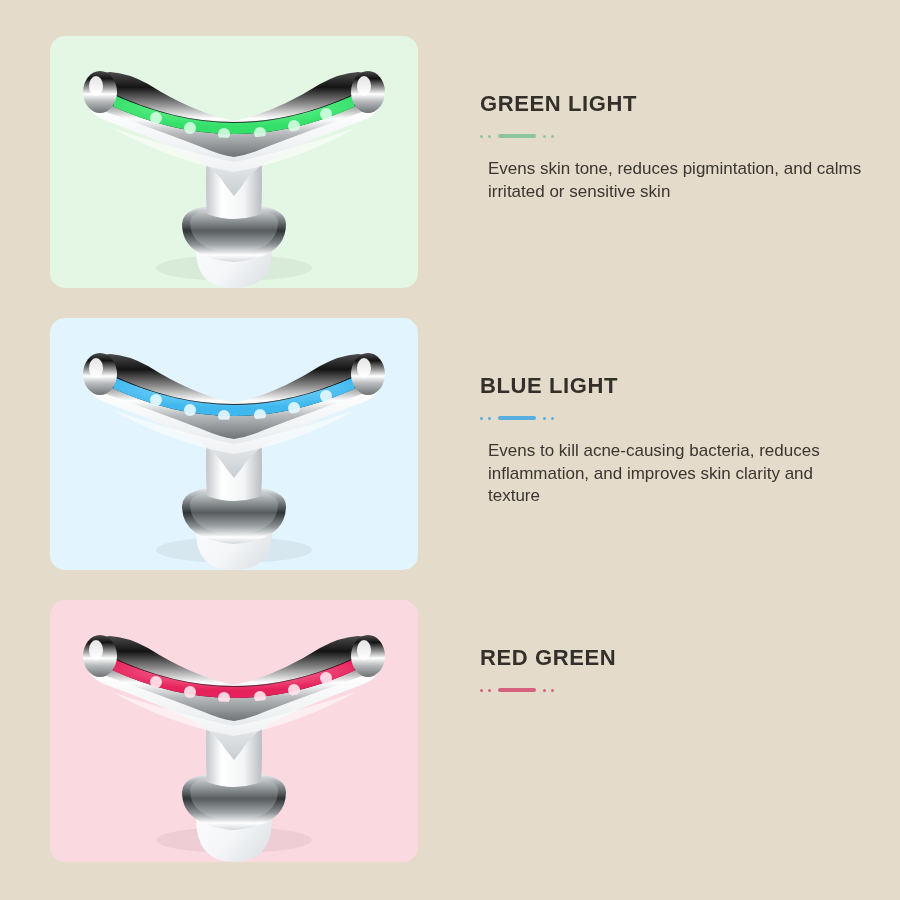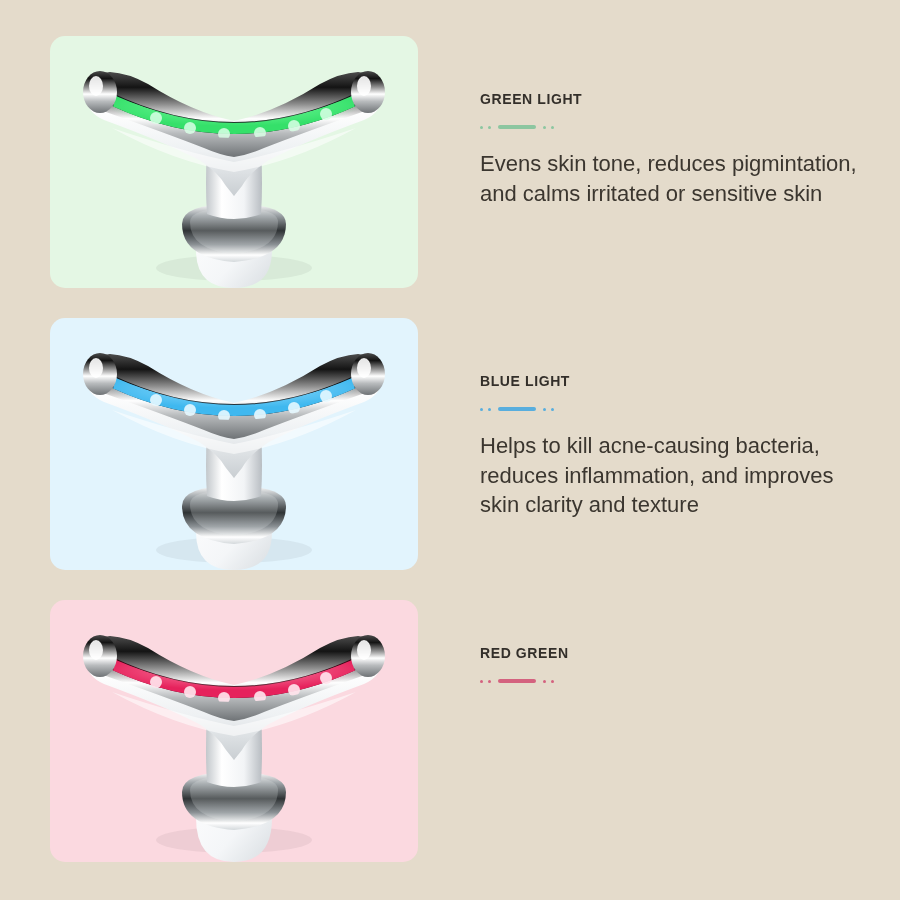--- a/index.html
+++ b/index.html
@@ -68,21 +68,21 @@
     flex: 1;
     padding-left: 62px;
     padding-right: 30px;
     box-sizing: border-box;
   }
   .row-green .text-col { padding-top: 56px; }
   .row-blue  .text-col { padding-top: 56px; }
   .row-red   .text-col { padding-top: 46px; }
 
   .heading {
-    font-size: 14px;
+    font-size: 22px;
     font-weight: bold;
     letter-spacing: 0.6px;
     color: #332f2a;
     margin: 0;
     line-height: 1.1;
     white-space: nowrap;
   }
 
   .divider {
     margin-top: 17px;
@@ -102,24 +102,24 @@
   .divider .dash {
     width: 38px;
     height: 4px;
     border-radius: 2px;
     background: currentColor;
     flex: none;
     margin: 0 2px;
   }
 
   .body-text {
-    font-size: 22px;
+    font-size: 17px;
     line-height: 1.33;
     color: #3b362f;
-    margin: 0;
+    margin: 8px;
     max-width: 420px;
   }
 </style>
 </head>
 <body>
 
 <div class="infographic">
 
   <div class="row row-green">
 
@@ -306,21 +306,21 @@
 
     <div class="text-col">
       <h2 class="heading">BLUE LIGHT</h2>
       <div class="divider" style="color:#58aede;">
         <span class="dot"></span>
         <span class="dot"></span>
         <span class="dash"></span>
         <span class="dot"></span>
         <span class="dot"></span>
       </div>
-      <p class="body-text">Helps to kill acne-causing bacteria, reduces inflammation, and improves skin clarity and texture</p>
+      <p class="body-text">Evens to kill acne-causing bacteria, reduces inflammation, and improves skin clarity and texture</p>
     </div>
   </div>
 
   <div class="row row-red">
 
     <div class="card card-red">
       <div class="device-wrap">
         <svg class="device-svg" viewBox="0 0 340 262" preserveAspectRatio="xMidYMin meet">
           <defs>
             <linearGradient id="gChromeTopR" x1="0" y1="0" x2="0" y2="1">

